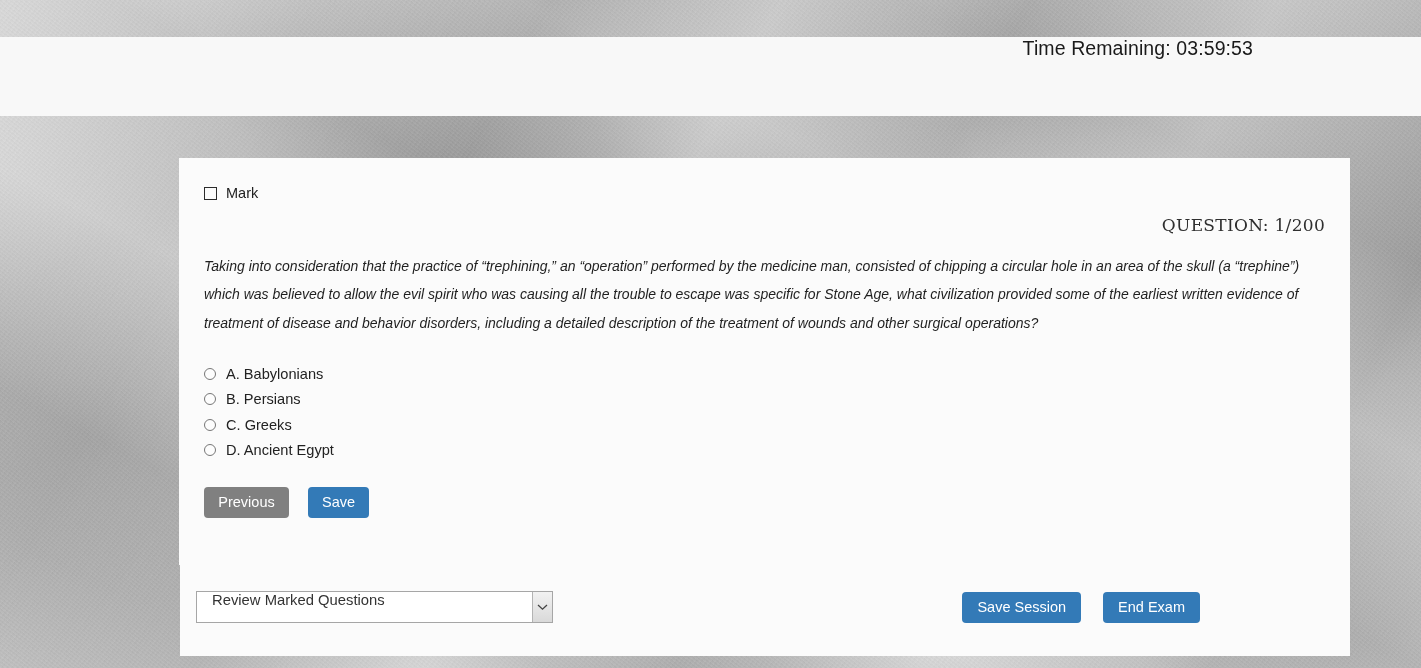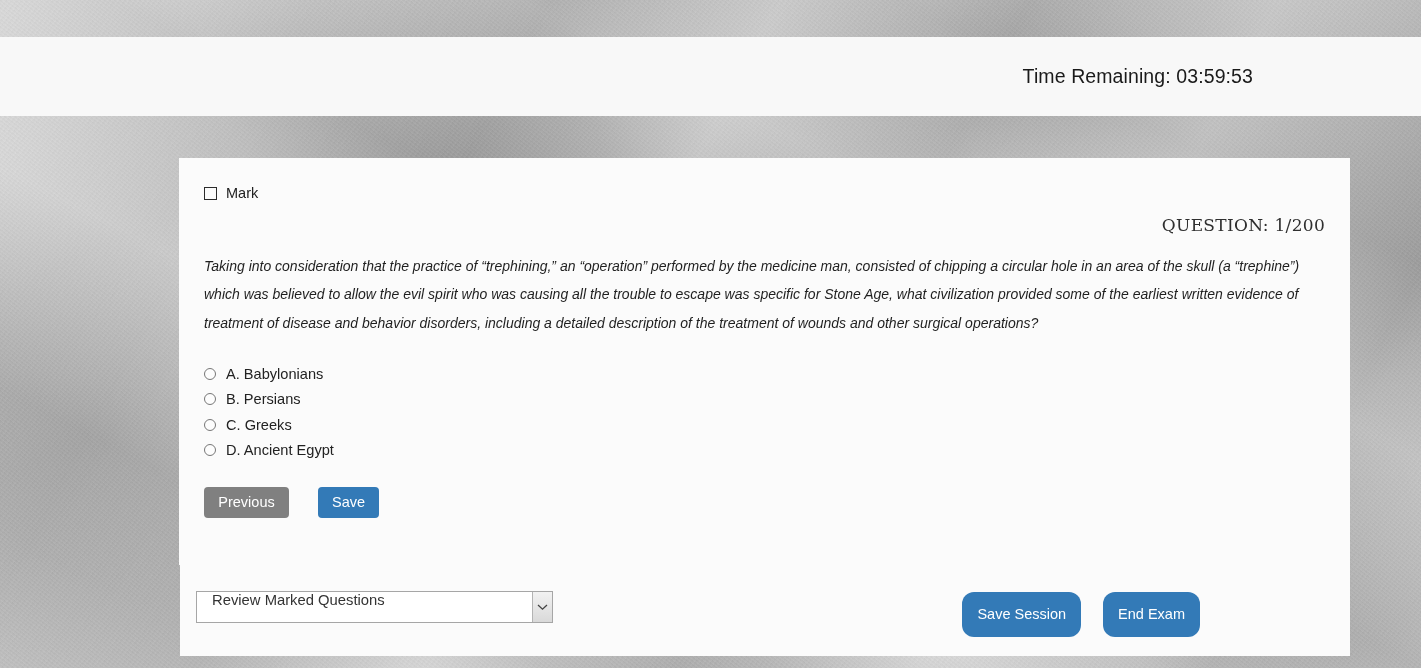--- a/index.html
+++ b/index.html
@@ -39,21 +39,21 @@
 
   
   #timer-bar {
     position: absolute;
     left: 0;
     top: 37px;
     width: 1421px;
     height: 79px;
     background: #f8f8f8;
     display: flex;
-    align-items: center;
+    align-items: flex-start;
     justify-content: flex-end;
   }
   #timer-text {
     font-size: 19.5px;
     color: #1a1a1a;
     padding-right: 168px;
     letter-spacing: 0.1px;
   }
 
   
@@ -121,21 +121,21 @@
     flex: none;
   }
   .option-label {
     font-size: 14.6px;
     color: #222;
   }
 
   #nav-buttons {
     margin-top: 24px;
     display: flex;
-    gap: 29px;
+    gap: 19px;
   }
   .btn {
     border: none;
     border-radius: 4px;
     color: #ffffff;
     font-family: "Liberation Sans", sans-serif;
     font-size: 14.5px;
     cursor: pointer;
     padding: 0 14px;
     height: 31px;
@@ -183,24 +183,24 @@
 
   #bottom-buttons {
     position: absolute;
     right: 150px;
     top: 38px;
     display: flex;
     gap: 22px;
   }
   .btn-action {
     background: #337ab7;
-    height: 45px;
+    height: 31px;
     line-height: 31px;
     border: none;
-    border-radius: 12px;
+    border-radius: 4px;
     color: #fff;
     font-size: 14.5px;
     padding: 0 15px;
     cursor: pointer;
     font-family: "Liberation Sans", sans-serif;
   }
 </style>
 </head>
 <body>
 

